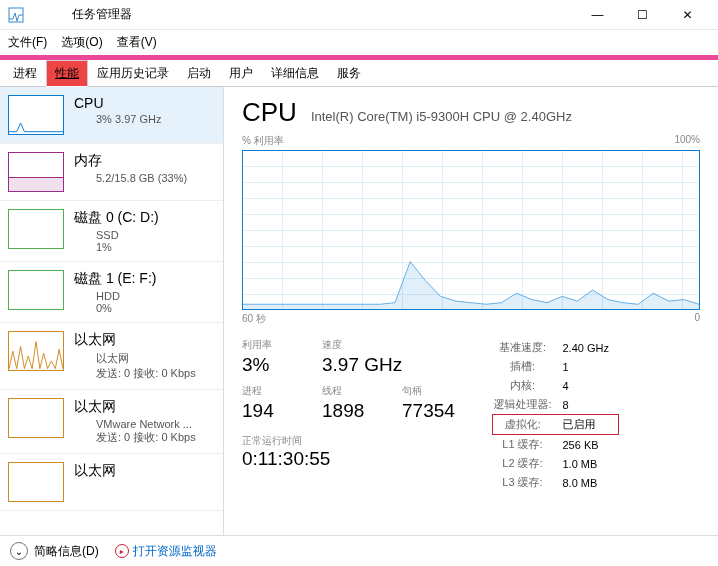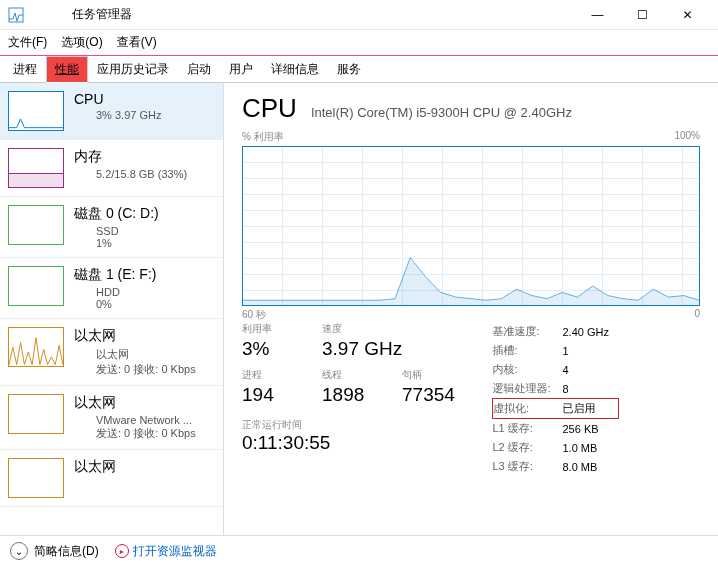--- a/index.html
+++ b/index.html
@@ -2,21 +2,21 @@
 <html><head>
 <meta charset="utf-8">
 <style>
 * { box-sizing: border-box; margin: 0; padding: 0; }
 body { font-family: "Microsoft YaHei", "Segoe UI", sans-serif; font-size: 12px; background: #fff; color: #000; width: 718px; height: 566px; overflow: hidden; position: relative; }
 .titlebar { display: flex; align-items: center; height: 30px; padding: 0 8px; border-bottom: 1px solid #e8e8e8; }
 .titlebar .app-icon { width: 16px; height: 16px; margin-right: 8px; }
 .titlebar .title { flex: 1; font-size: 12px; margin-left: 40px; }
 .winbtns { display: flex; gap: 0; }
 .winbtn { width: 45px; height: 28px; display: flex; align-items: center; justify-content: center; color: #000; }
-.menubar { display: flex; gap: 14px; padding: 4px 8px; font-size: 12px; border-bottom: 1px solid #ec4899; }
+.menubar { display: flex; gap: 14px; padding: 4px 8px; font-size: 12px; border-bottom: 5px solid #ec4899; }
 .menubar span { cursor: default; }
 .tabs { display: flex; border-bottom: 1px solid #ccc; padding: 0 4px; font-size: 12px; }
 .tab { padding: 4px 8px; border: 1px solid transparent; margin-bottom: -1px; }
 .tab.active { border: 1px solid #ccc; border-bottom: 1px solid #fff; background: #ef4444; text-decoration: underline; }
 .content { display: flex; height: 460px; }
 .sidebar { width: 224px; border-right: 1px solid #ddd; overflow-y: auto; position: relative; }
 .sidebar::-webkit-scrollbar { width: 14px; }
 .sidebar::-webkit-scrollbar-thumb { background: #ccc; }
 .sidebar::-webkit-scrollbar-track { background: #f0f0f0; }
 .side-item { display: flex; padding: 8px; border-bottom: 1px solid #eee; gap: 10px; cursor: default; }
@@ -29,33 +29,33 @@
 .side-title { font-size: 14px; margin-bottom: 2px; }
 .side-sub { font-size: 11px; color: #555; white-space: nowrap; overflow: hidden; text-overflow: ellipsis; margin-left: 22px; }
 .main { flex: 1; padding: 10px 18px; overflow: hidden; }
 .main-header { display: flex; align-items: baseline; gap: 14px; margin-bottom: 6px; }
 .main-title { font-size: 26px; font-weight: 400; }
 .cpu-name { font-size: 13px; color: #555; }
 .chart-labels { display: flex; justify-content: space-between; font-size: 10px; color: #888; margin-bottom: 2px; }
 .chart { height: 160px; border: 1px solid #0a7dd3; position: relative; background: repeating-linear-gradient(to right, transparent, transparent 39px, #e0eef8 39px, #e0eef8 40px), repeating-linear-gradient(to bottom, transparent, transparent 15px, #e0eef8 15px, #e0eef8 16px); }
 .chart svg { position: absolute; top: 0; left: 0; width: 100%; height: 100%; }
 .chart-bottom { display: flex; justify-content: space-between; font-size: 10px; color: #888; margin-top: 2px; }
-.stats { display: flex; gap: 30px; }
+.stats { display: flex; margin-top: 12px; gap: 30px; }
 .stats-left { display: flex; flex-direction: column; gap: 8px; }
 .stat-row { display: flex; gap: 20px; }
 .stat { min-width: 60px; }
 .stat-label { font-size: 10px; color: #888; margin-bottom: 2px; }
 .stat-value { font-size: 19px; }
 .stat-value.wide { font-size: 19px; }
 .uptime-label { font-size: 10px; color: #888; margin-top: 4px; }
 .uptime-value { font-size: 19px; }
 .stats-right { font-size: 11px; }
 .stats-right table { border-collapse: collapse; }
 .stats-right td { padding: 2px 10px 2px 0; }
-.stats-right td:first-child { color: #666; min-width: 70px; }
+.stats-right td:first-child { color: #666; min-width: 70px; text-align: center; }
 .highlight { border: 1px solid #c23; padding: 0 2px; }
 .footer { display: flex; align-items: center; gap: 16px; padding: 6px 10px; border-top: 1px solid #ddd; font-size: 12px; position: absolute; bottom: 0; left: 0; right: 0; background: #fff; }
 .footer .chevron-circle { width: 18px; height: 18px; border: 1px solid #777; border-radius: 50%; display: flex; align-items: center; justify-content: center; font-size: 10px; }
 .footer .link { color: #0066cc; display: flex; align-items: center; gap: 4px; }
 .footer .rm-icon { width: 14px; height: 14px; border: 1px solid #c23; border-radius: 50%; display: flex; align-items: center; justify-content: center; }
 .thumb.mem::after { content:""; position:absolute; left:0; right:0; bottom:0; height:33%; background: rgba(155,43,133,0.15); border-top:1px solid #9b2b85; }
 </style>
 </head>
 <body>
 

